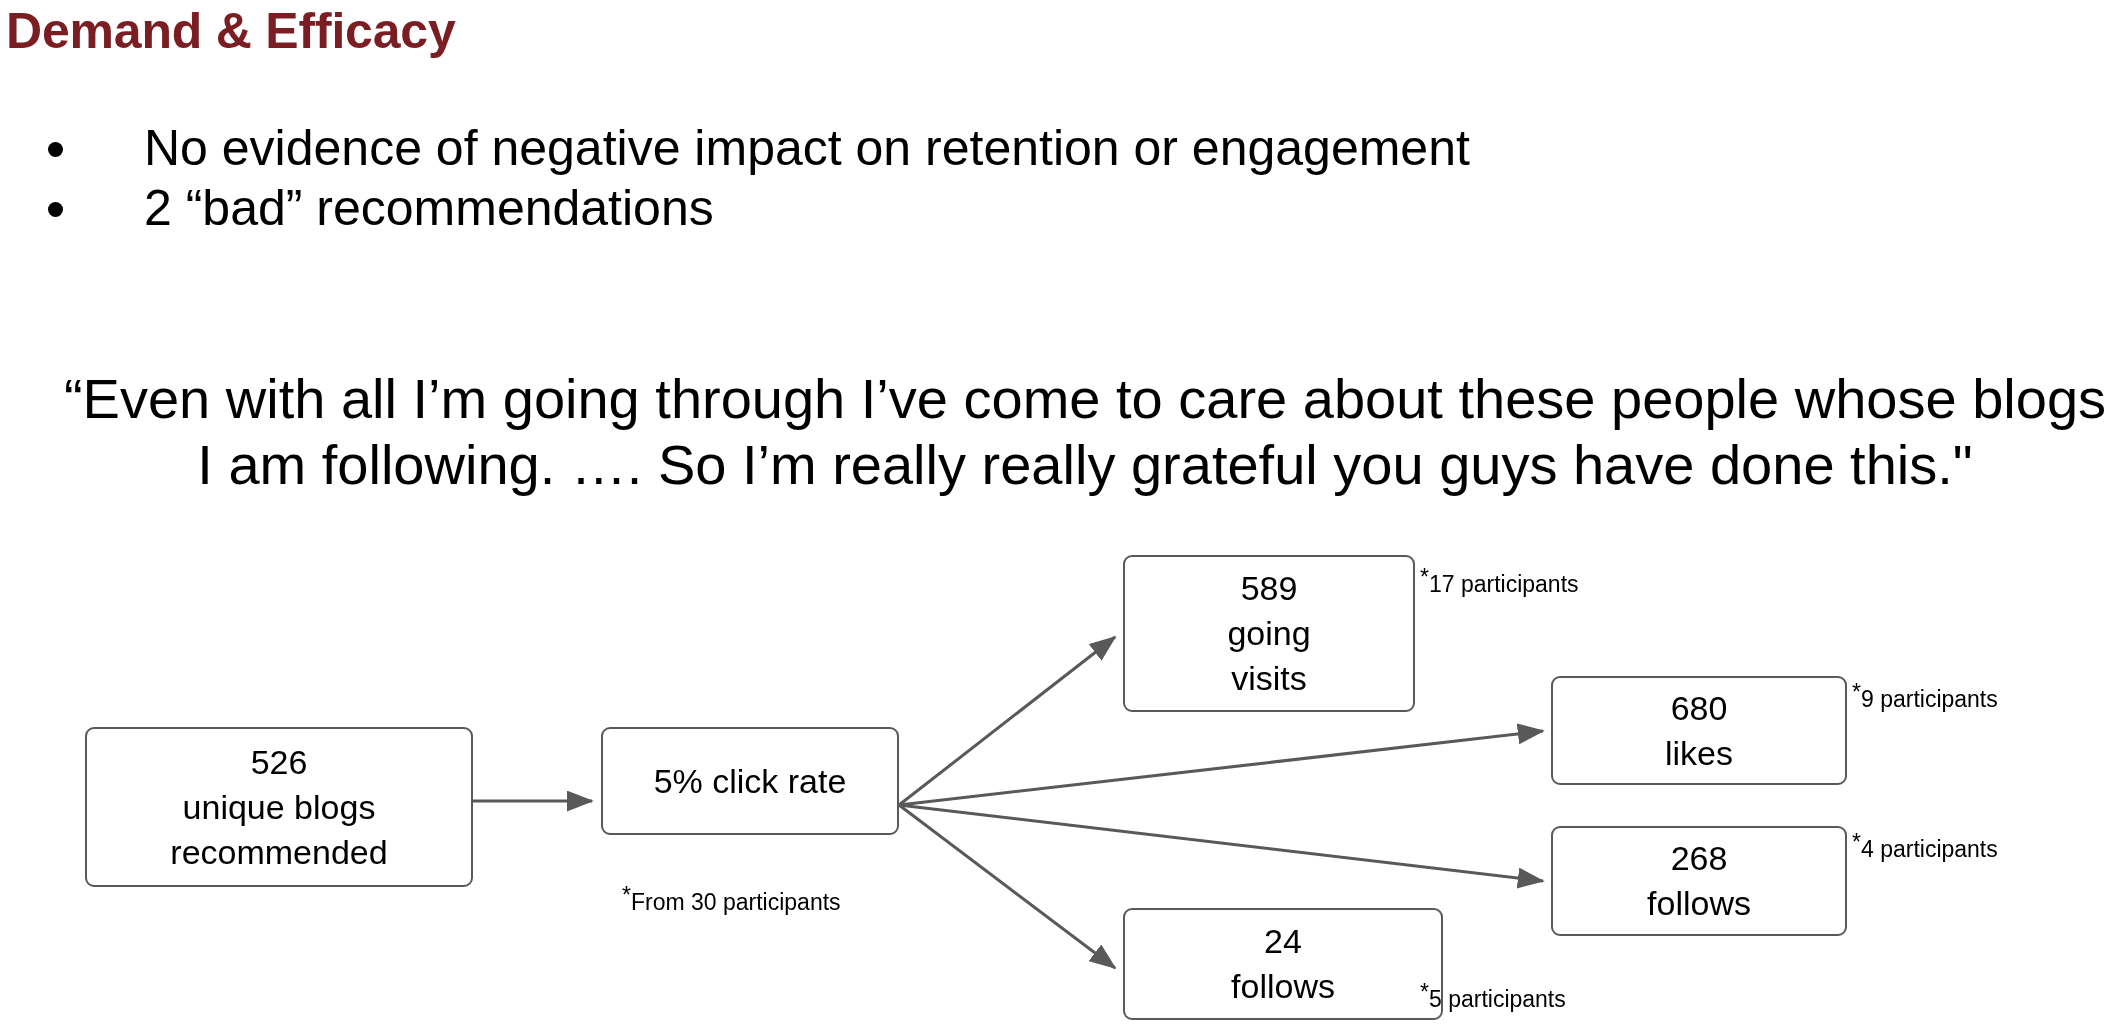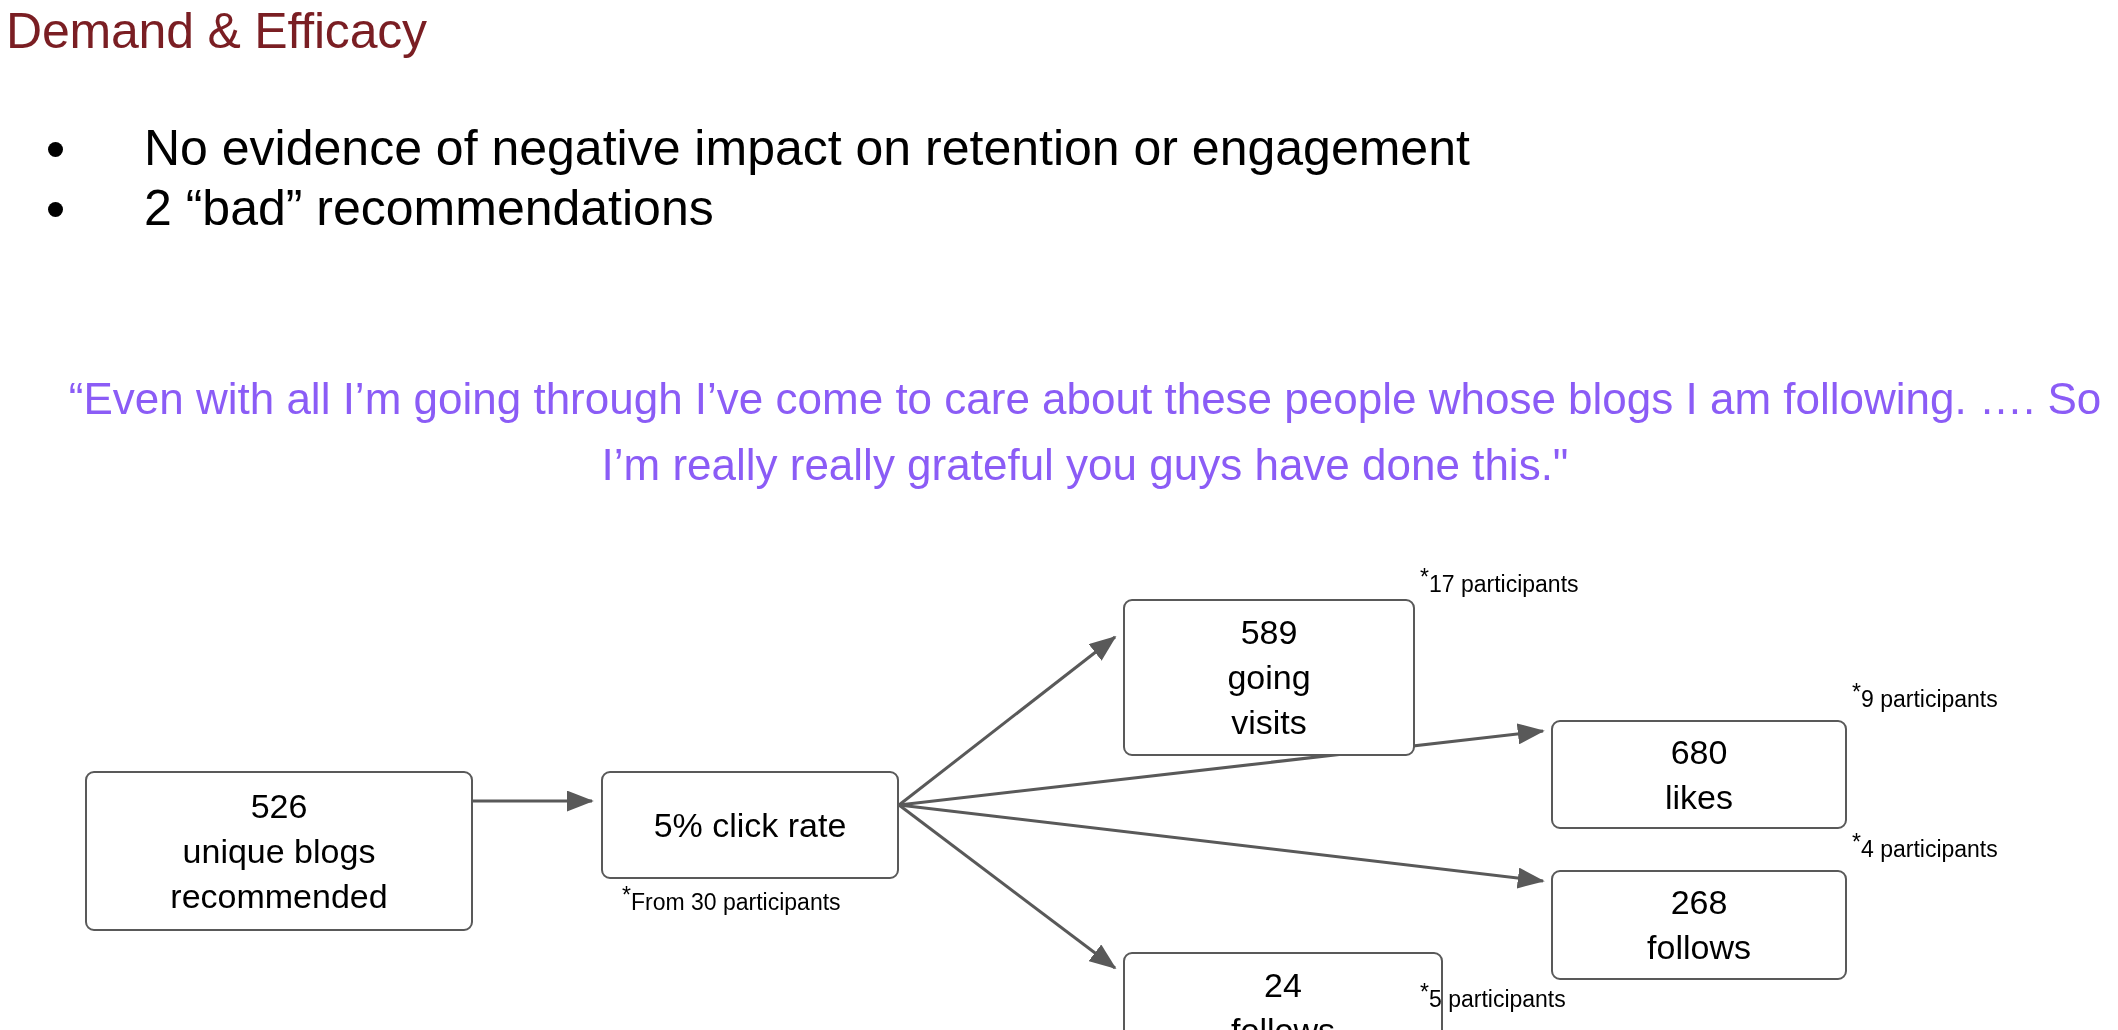--- a/index.html
+++ b/index.html
@@ -21,21 +21,21 @@
 
   
   #slide-title {
     position: absolute;
     left: 6px;
     top: 2px;
     font-size: 50px;
     line-height: 58px;
     letter-spacing: -0.2px;
     color: #7A1E23;
-    font-weight: 400;
+    font-weight: 700;
     white-space: nowrap;
   }
 
   
   .bullet-list {
     position: absolute;
     left: 48px;
     top: 118px;
     margin: 0;
     padding: 0;
@@ -61,23 +61,23 @@
     display: block;
   }
 
   
   #quote-block {
     position: absolute;
     left: 52px;
     top: 366px;
     width: 2066px;
     text-align: center;
-    font-size: 44px;
+    font-size: 56px;
     line-height: 66px;
-    color: #8b5cf6;
+    color: #000000;
   }
 
   
   #diagram {
     position: absolute;
     left: 0;
     top: 0;
     width: 2118px;
     height: 1030px;
     pointer-events: none;
@@ -89,21 +89,20 @@
     border-radius: 9px;
     background: #ffffff;
     display: flex;
     flex-direction: column;
     align-items: center;
     justify-content: center;
     font-size: 34px;
     line-height: 45px;
     color: #000000;
     text-align: center;
-    margin-top: 44px;
   }
   .node-line { display: block; white-space: nowrap; }
 
   .footnote {
     position: absolute;
     font-size: 23px;
     line-height: 28px;
     color: #000000;
     white-space: nowrap;
   }

